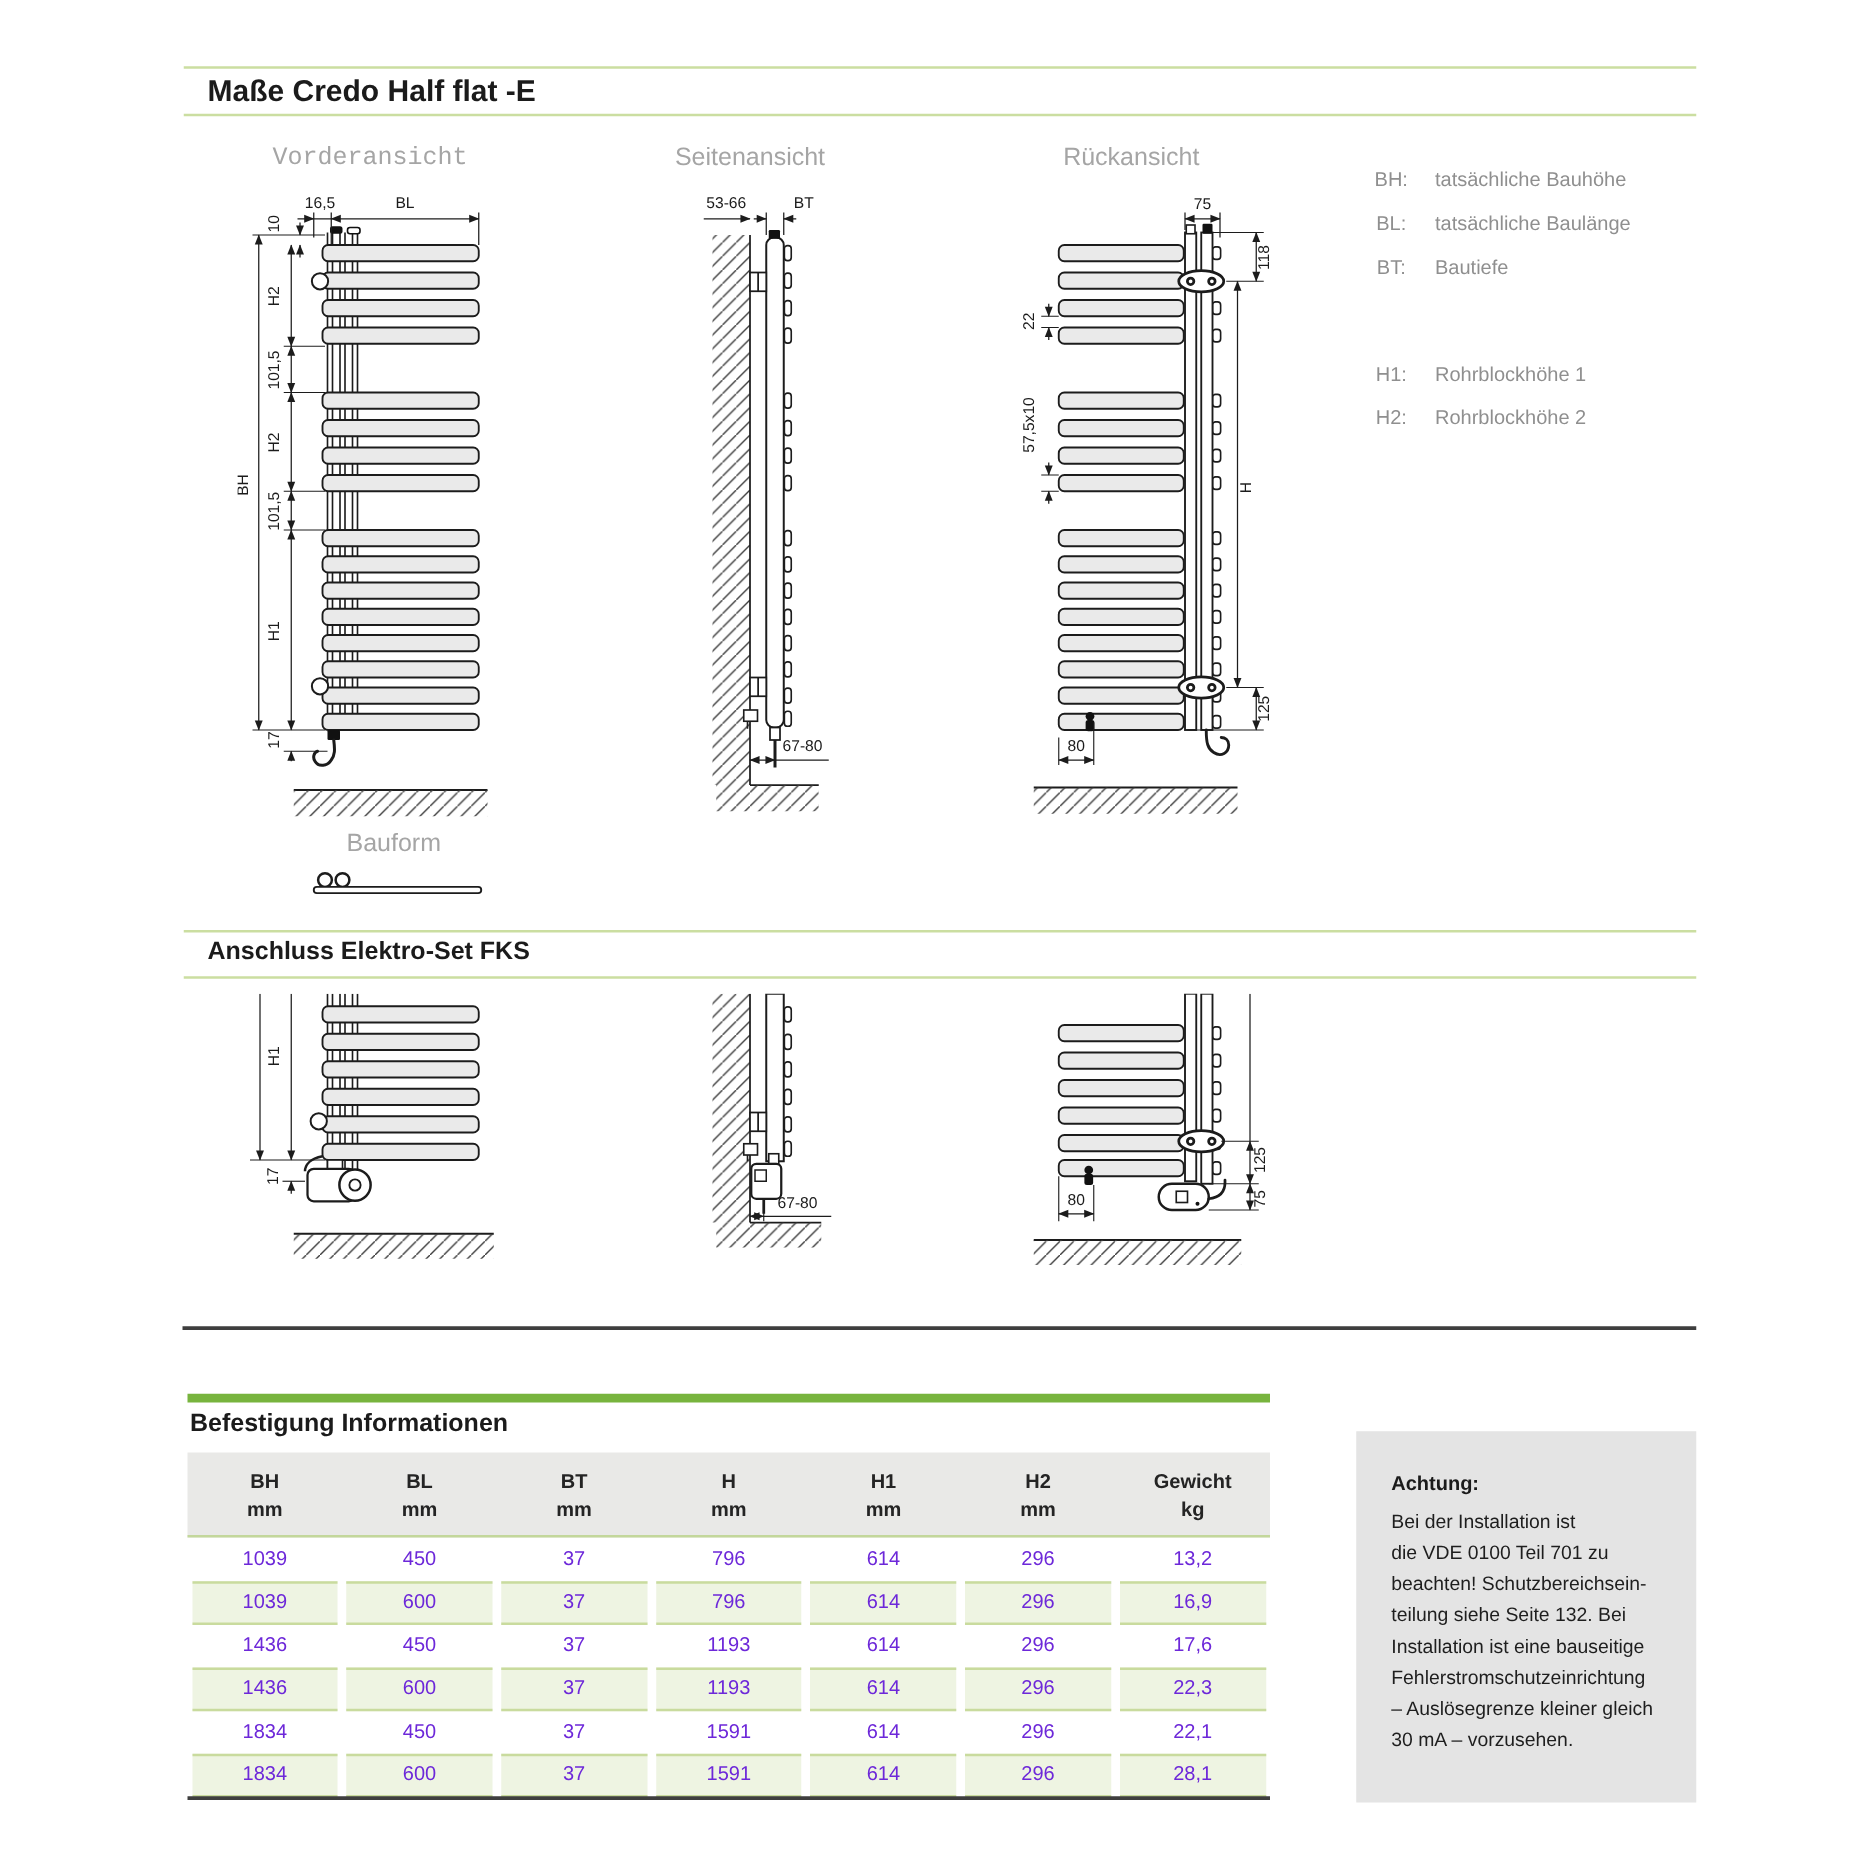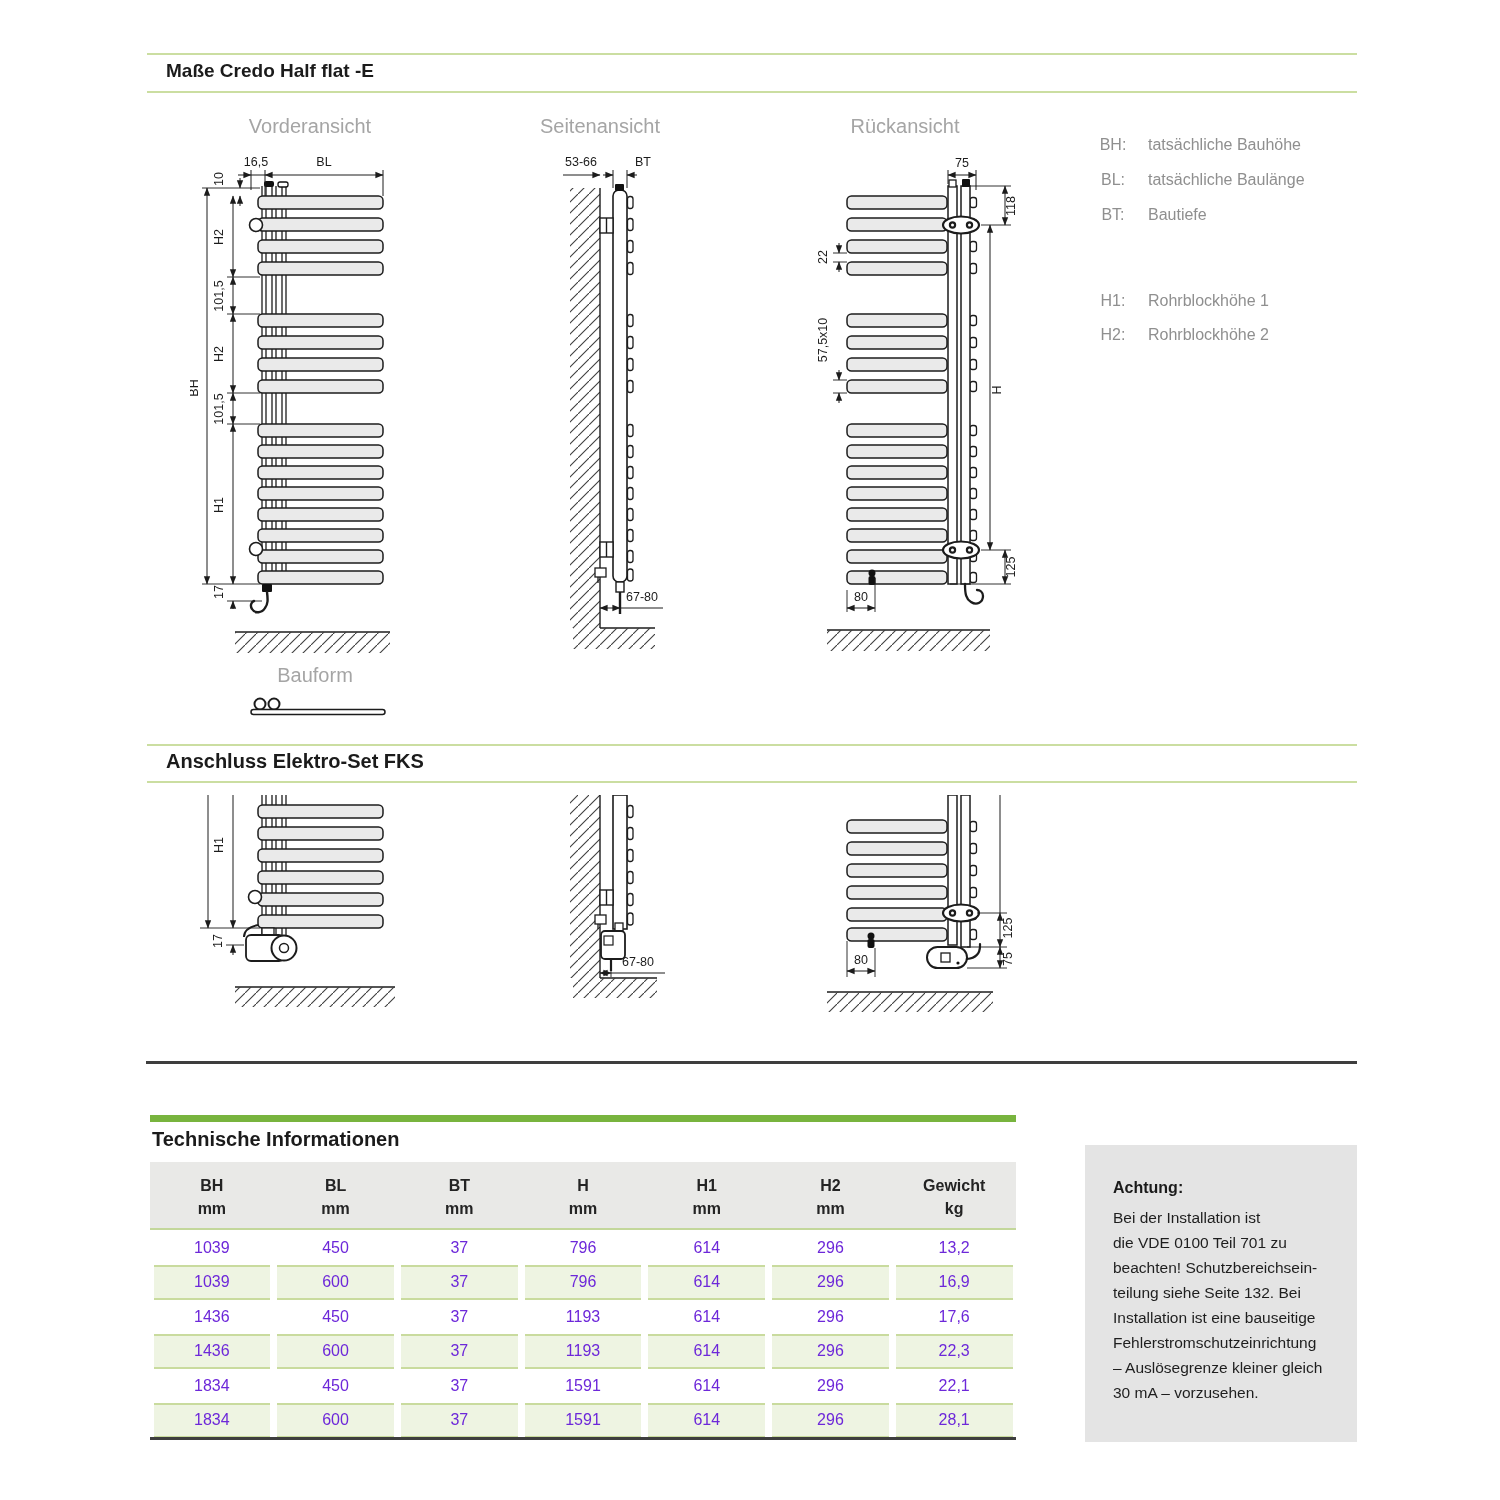--- a/index.html
+++ b/index.html
@@ -1,19 +1,19 @@
 <!DOCTYPE html>
 <html><head>
 <meta charset="utf-8">
 <style>
   html,body{margin:0;padding:0;background:#ffffff;}
   body{font-family:"Liberation Sans",sans-serif;color:#1d1d1d;}
   .page{position:relative;width:1500px;height:1500px;background:#fff;overflow:hidden;}
   .rule{position:absolute;height:2px;background:#cbdea1;}
-  .page-title{position:absolute;left:166px;top:60px;font-size:19px;font-weight:bold;color:#1b1b1b;}
+  .page-title{position:absolute;left:166px;top:60px;font-size:24px;font-weight:bold;color:#1b1b1b;}
   .sec-title{position:absolute;left:166px;top:750px;font-size:20px;font-weight:bold;color:#1b1b1b;}
   .view-label{position:absolute;width:200px;text-align:center;font-size:20px;color:#a5a5a5;}
   .legend{position:absolute;left:1078px;top:136px;width:290px;height:230px;}
   .lg-row{position:absolute;left:0;font-size:16px;color:#8f8f8f;white-space:nowrap;}
   .lg-term{display:inline-block;width:70px;text-align:center;}
   .lg-desc2{margin-left:70px;}
   .draw{position:absolute;}
   svg text{font-size:12.5px;fill:#1c1c1c;font-family:"Liberation Sans",sans-serif;}
   .bauform-label{position:absolute;left:235px;top:664px;width:160px;text-align:center;font-size:20px;color:#a5a5a5;}
   .note{position:absolute;left:150px;top:1030px;width:950px;font-size:16.5px;color:#9b9b9b;}
@@ -53,21 +53,21 @@
         <circle cx="-8.5" cy="0" r="2.6"></circle>
           <circle cx="8.5" cy="0" r="2.6"></circle>
       </g>
     </defs>
   </svg>
 
   <div class="rule" style="left:147px;top:53px;width:1210px;"></div>
   <div class="page-title">Maße Credo Half flat -E</div>
   <div class="rule" style="left:147px;top:91px;width:1210px;"></div>
 
-  <div class="view-label" style="left:210px;top:115px;">Vorderansicht</div>
+  <div class="view-label" style="left:196px;top:115px;font-family:Liberation Mono, monospace;">Vorderansicht</div>
   <div class="view-label" style="left:500px;top:115px;">Seitenansicht</div>
   <div class="view-label" style="left:805px;top:115px;">Rückansicht</div>
 
   <div class="legend">
     <div class="lg-row" style="top:0px"><span class="lg-term">BH:</span><span>tatsächliche Bauhöhe</span></div>
     <div class="lg-row" style="top:35px"><span class="lg-term">BL:</span><span>tatsächliche Baulänge</span></div>
     <div class="lg-row" style="top:70px"><span class="lg-term">BT:</span><span>Bautiefe</span></div>
     <div class="lg-row" style="top:156px"><span class="lg-term">H1:</span><span>Rohrblockhöhe 1</span></div>
     <div class="lg-row" style="top:190px"><span class="lg-term">H2:</span><span>Rohrblockhöhe 2</span></div>
   </div>
@@ -422,21 +422,21 @@
     <text x="46" y="169" text-anchor="middle">80</text>
     <g>
       <line x1="12" y1="197" x2="178" y2="197" stroke="#1c1c1c" stroke-width="1.6"></line>
       <rect x="12" y="197" width="166" height="20" fill="url(#hatch)"></rect>
     </g>
   </svg>
 
   <div class="hr-dark" style="left:146px;top:1061px;width:1211px;"></div>
 
   <div class="greenbar"></div>
-  <div class="table-title">Technische Informationen</div>
+  <div class="table-title">Befestigung Informationen</div>
 
   <div class="thead">
     <div class="th">
         <div>BH</div>
         <div>mm</div>
       </div>
     <div class="th">
         <div>BL</div>
         <div>mm</div>
       </div>

